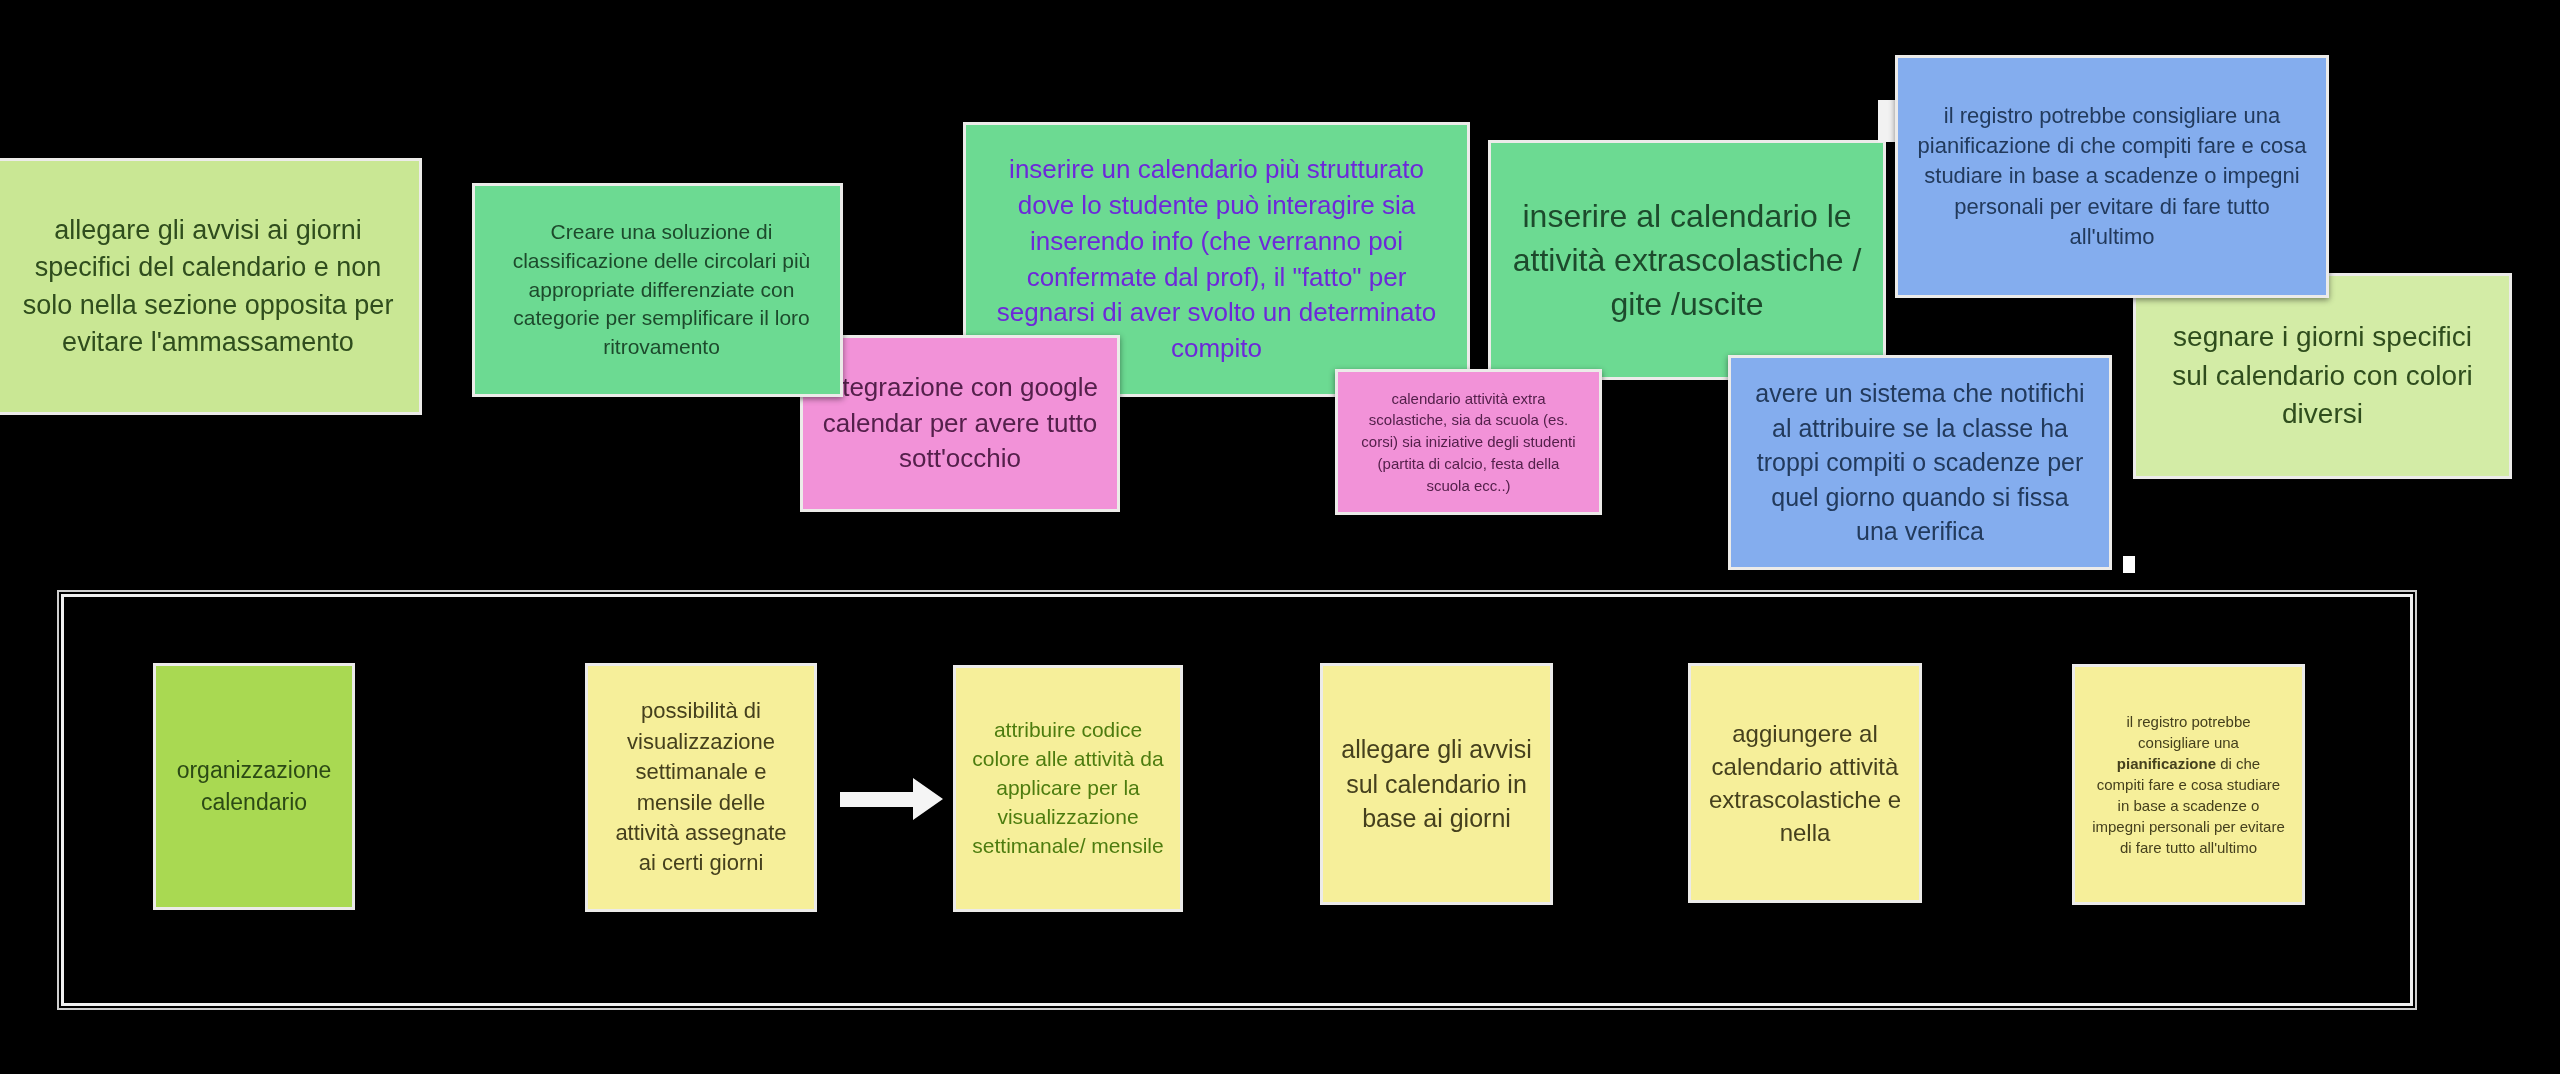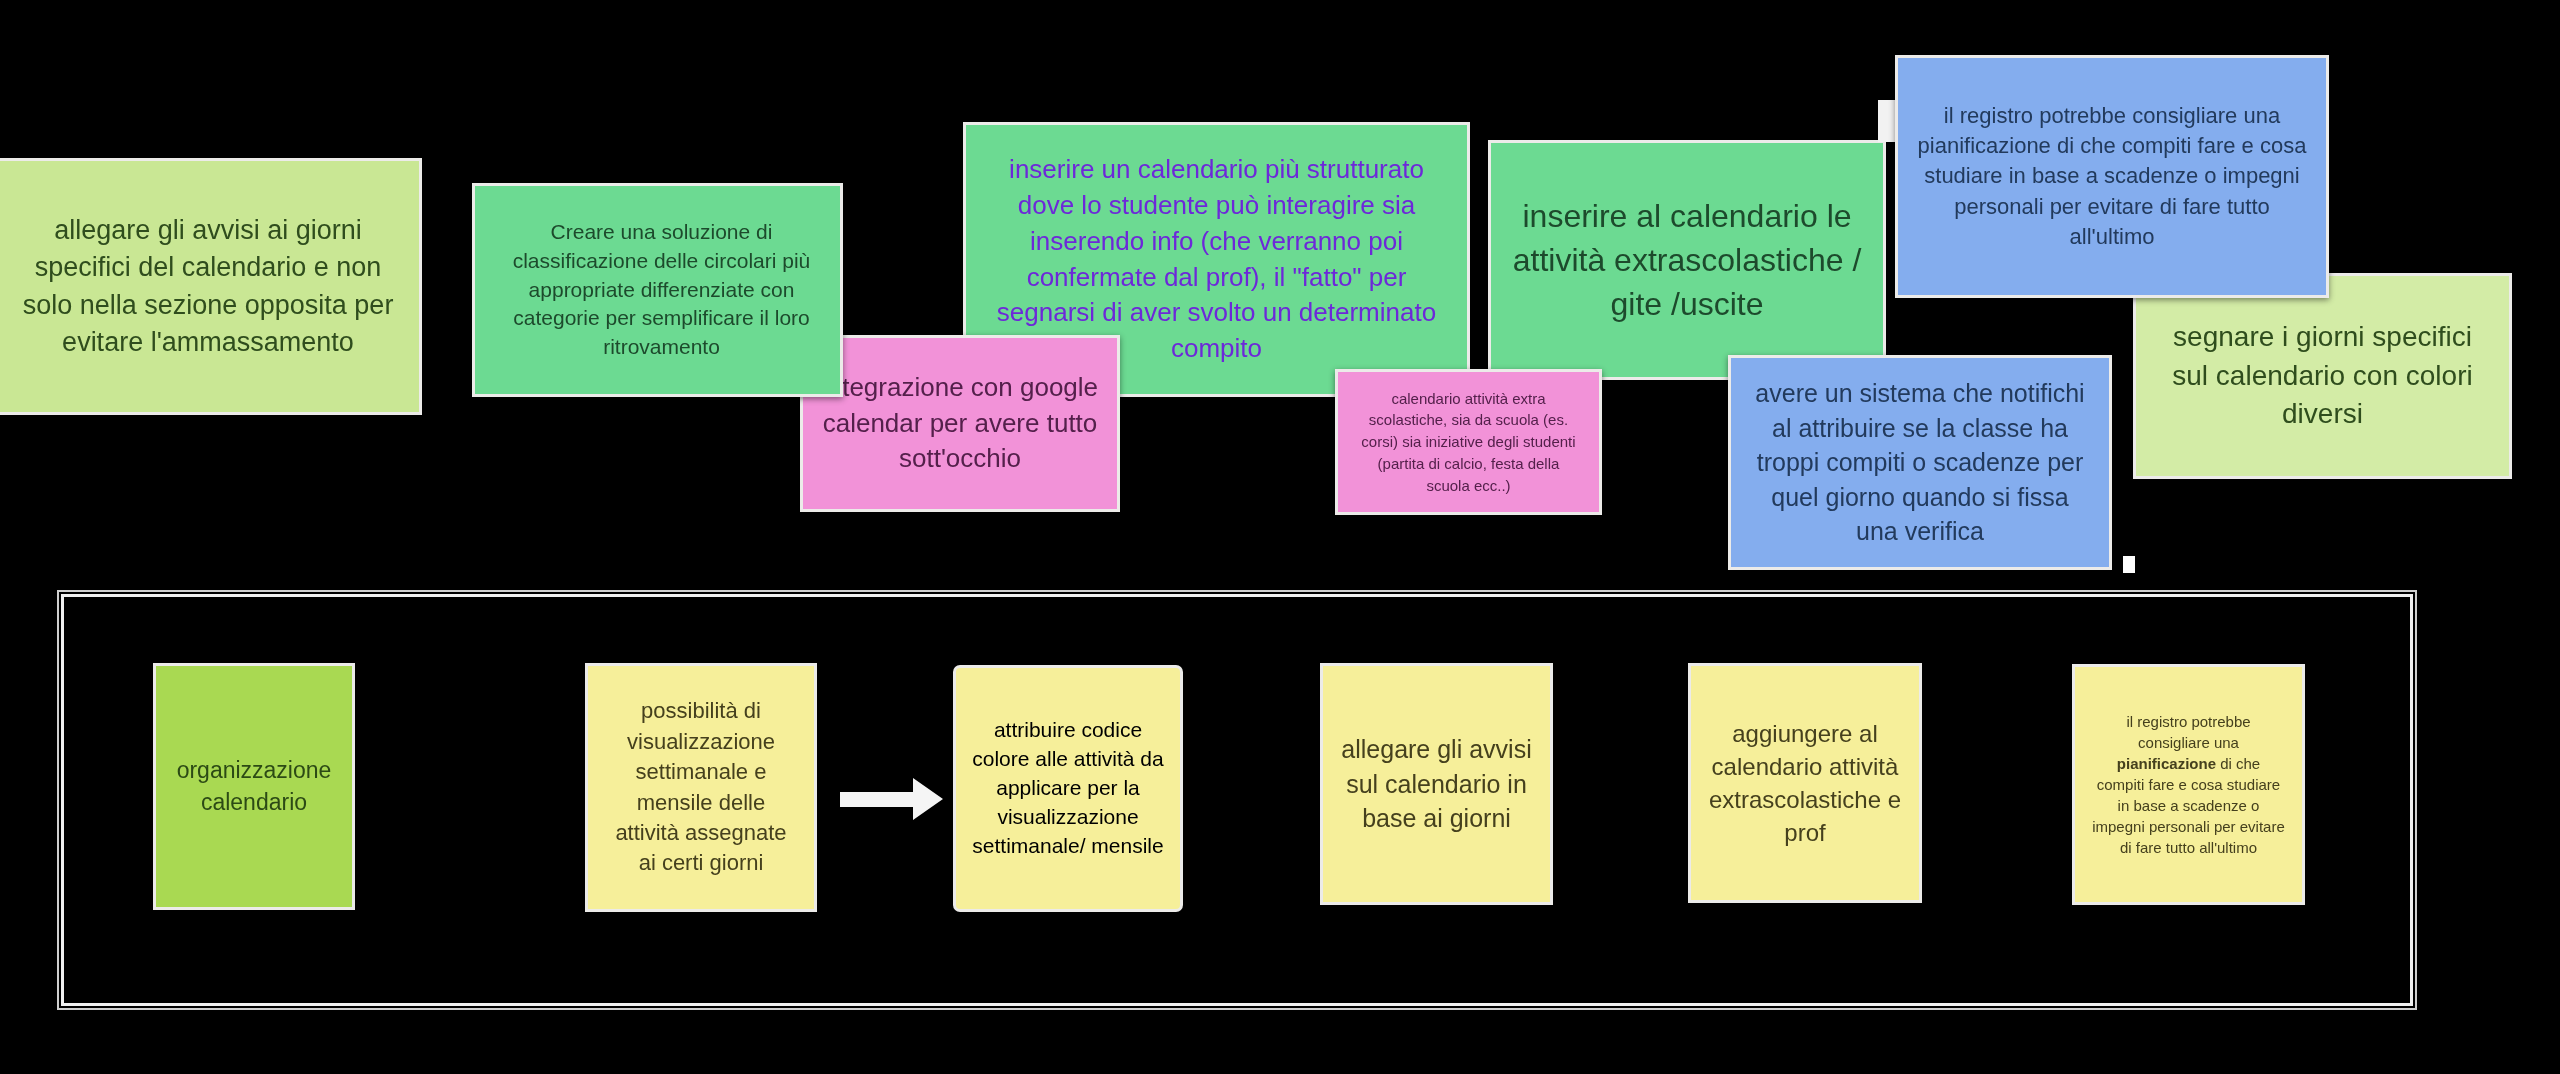--- a/index.html
+++ b/index.html
@@ -88,29 +88,29 @@
   </div>
 
   <div class="note" id="n-poss" style="background: rgb(246, 239, 154); color: rgb(69, 64, 29);">
     <span class="txt">possibilità di visualizzazione settimanale e mensile delle attività assegnate ai certi giorni</span>
   </div>
 
   <svg id="arrow" viewBox="0 0 110 58">
     <polygon points="2,22 75,22 75,8 105,29 75,50 75,37 2,37" style="fill: rgb(245, 245, 245);"></polygon>
   </svg>
 
-  <div class="note" id="n-attr" style="background: rgb(246, 239, 154); color: #000000; border-radius: 7px;">
+  <div class="note" id="n-attr" style="background: rgb(246, 239, 154); color: #4d7c0f;">
     <span class="txt">attribuire codice colore alle attività da applicare per la visualizzazione settimanale/ mensile</span>
   </div>
 
   <div class="note" id="n-alleg2" style="background: rgb(246, 239, 154); color: rgb(69, 64, 29);">
     <span class="txt">allegare gli avvisi sul calendario in base ai giorni</span>
   </div>
 
   <div class="note" id="n-agg" style="background: rgb(246, 239, 154); color: rgb(69, 64, 29);">
-    <span class="txt">aggiungere al calendario attività extrascolastiche e prof</span>
+    <span class="txt">aggiungere al calendario attività extrascolastiche e nella</span>
   </div>
 
   <div class="note" id="n-reg2" style="background: rgb(246, 239, 154); color: rgb(69, 64, 29);">
     <span class="txt"><span>il registro potrebbe consigliare una </span><b>pianificazione</b><span> di che compiti fare e cosa studiare in base a scadenze o impegni personali per evitare di fare tutto all'ultimo</span></span>
   </div>
 
 </div>
 
 </body></html>

